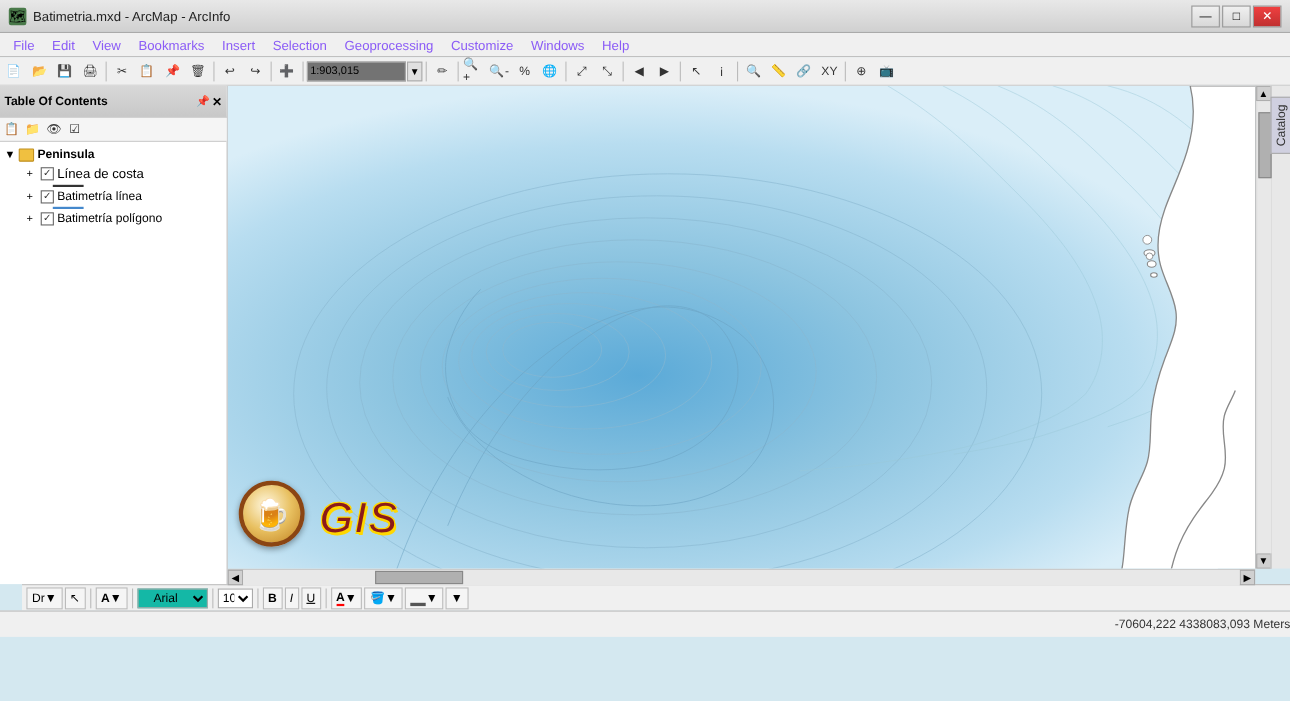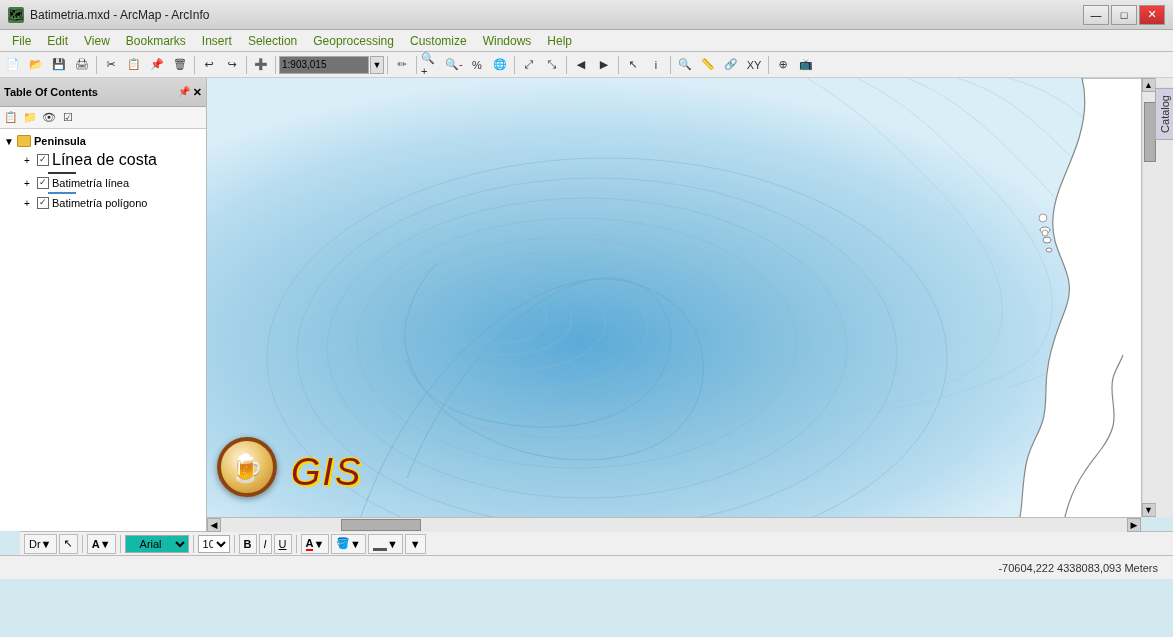--- a/index.html
+++ b/index.html
@@ -33,21 +33,21 @@
       background: #f0f0f0;
       display: flex;
       align-items: center;
       border-bottom: 1px solid #bbb;
       padding: 0 4px;
     }
     .menu-item {
       padding: 2px 8px;
       cursor: pointer;
       font-size: 12px;
-      color: #4d7c0f;
+      color: #8b5cf6;
     }
 
     
     #toolbar1 {
       height: 26px;
       background: #f0f0f0;
       display: flex;
       align-items: center;
       border-bottom: 1px solid #ccc;
       padding: 0 2px;
@@ -204,21 +204,21 @@
     }
 
     
     #statusbar {
       height: 24px;
       background: #f0f0f0;
       border-top: 1px solid #bbb;
       display: flex;
       align-items: center;
       justify-content: space-between;
-      padding: 0 15px;
+      padding: 0 0;
       font-size: 11px;
     }
     #statusbar-left {
       display: flex; align-items: center; gap: 4px;
     }
     #statusbar-right {
       color: #333;
     }
 
     
@@ -361,21 +361,21 @@
       <div class="toc-item">
         <span class="toc-expand">▼</span>
         <span class="toc-icon-folder"></span>
         <span style="font-weight:bold; font-size:11px;">Peninsula</span>
       </div>
 
       <div class="toc-sub">
         <div class="toc-item">
           <span class="toc-expand">+</span>
           <span class="toc-checkbox checked"></span>
-          <span style="font-size:16px;">Línea de costa</span>
+          <span style="font-size:12px;">Línea de costa</span>
         </div>
         <div style="padding-left:28px; margin: 1px 0;">
           <div style="width:28px; height:2px; background:#333; margin:1px 0;"></div>
         </div>
       </div>
 
       <div class="toc-sub">
         <div class="toc-item">
           <span class="toc-expand">+</span>
           <span class="toc-checkbox checked"></span>

